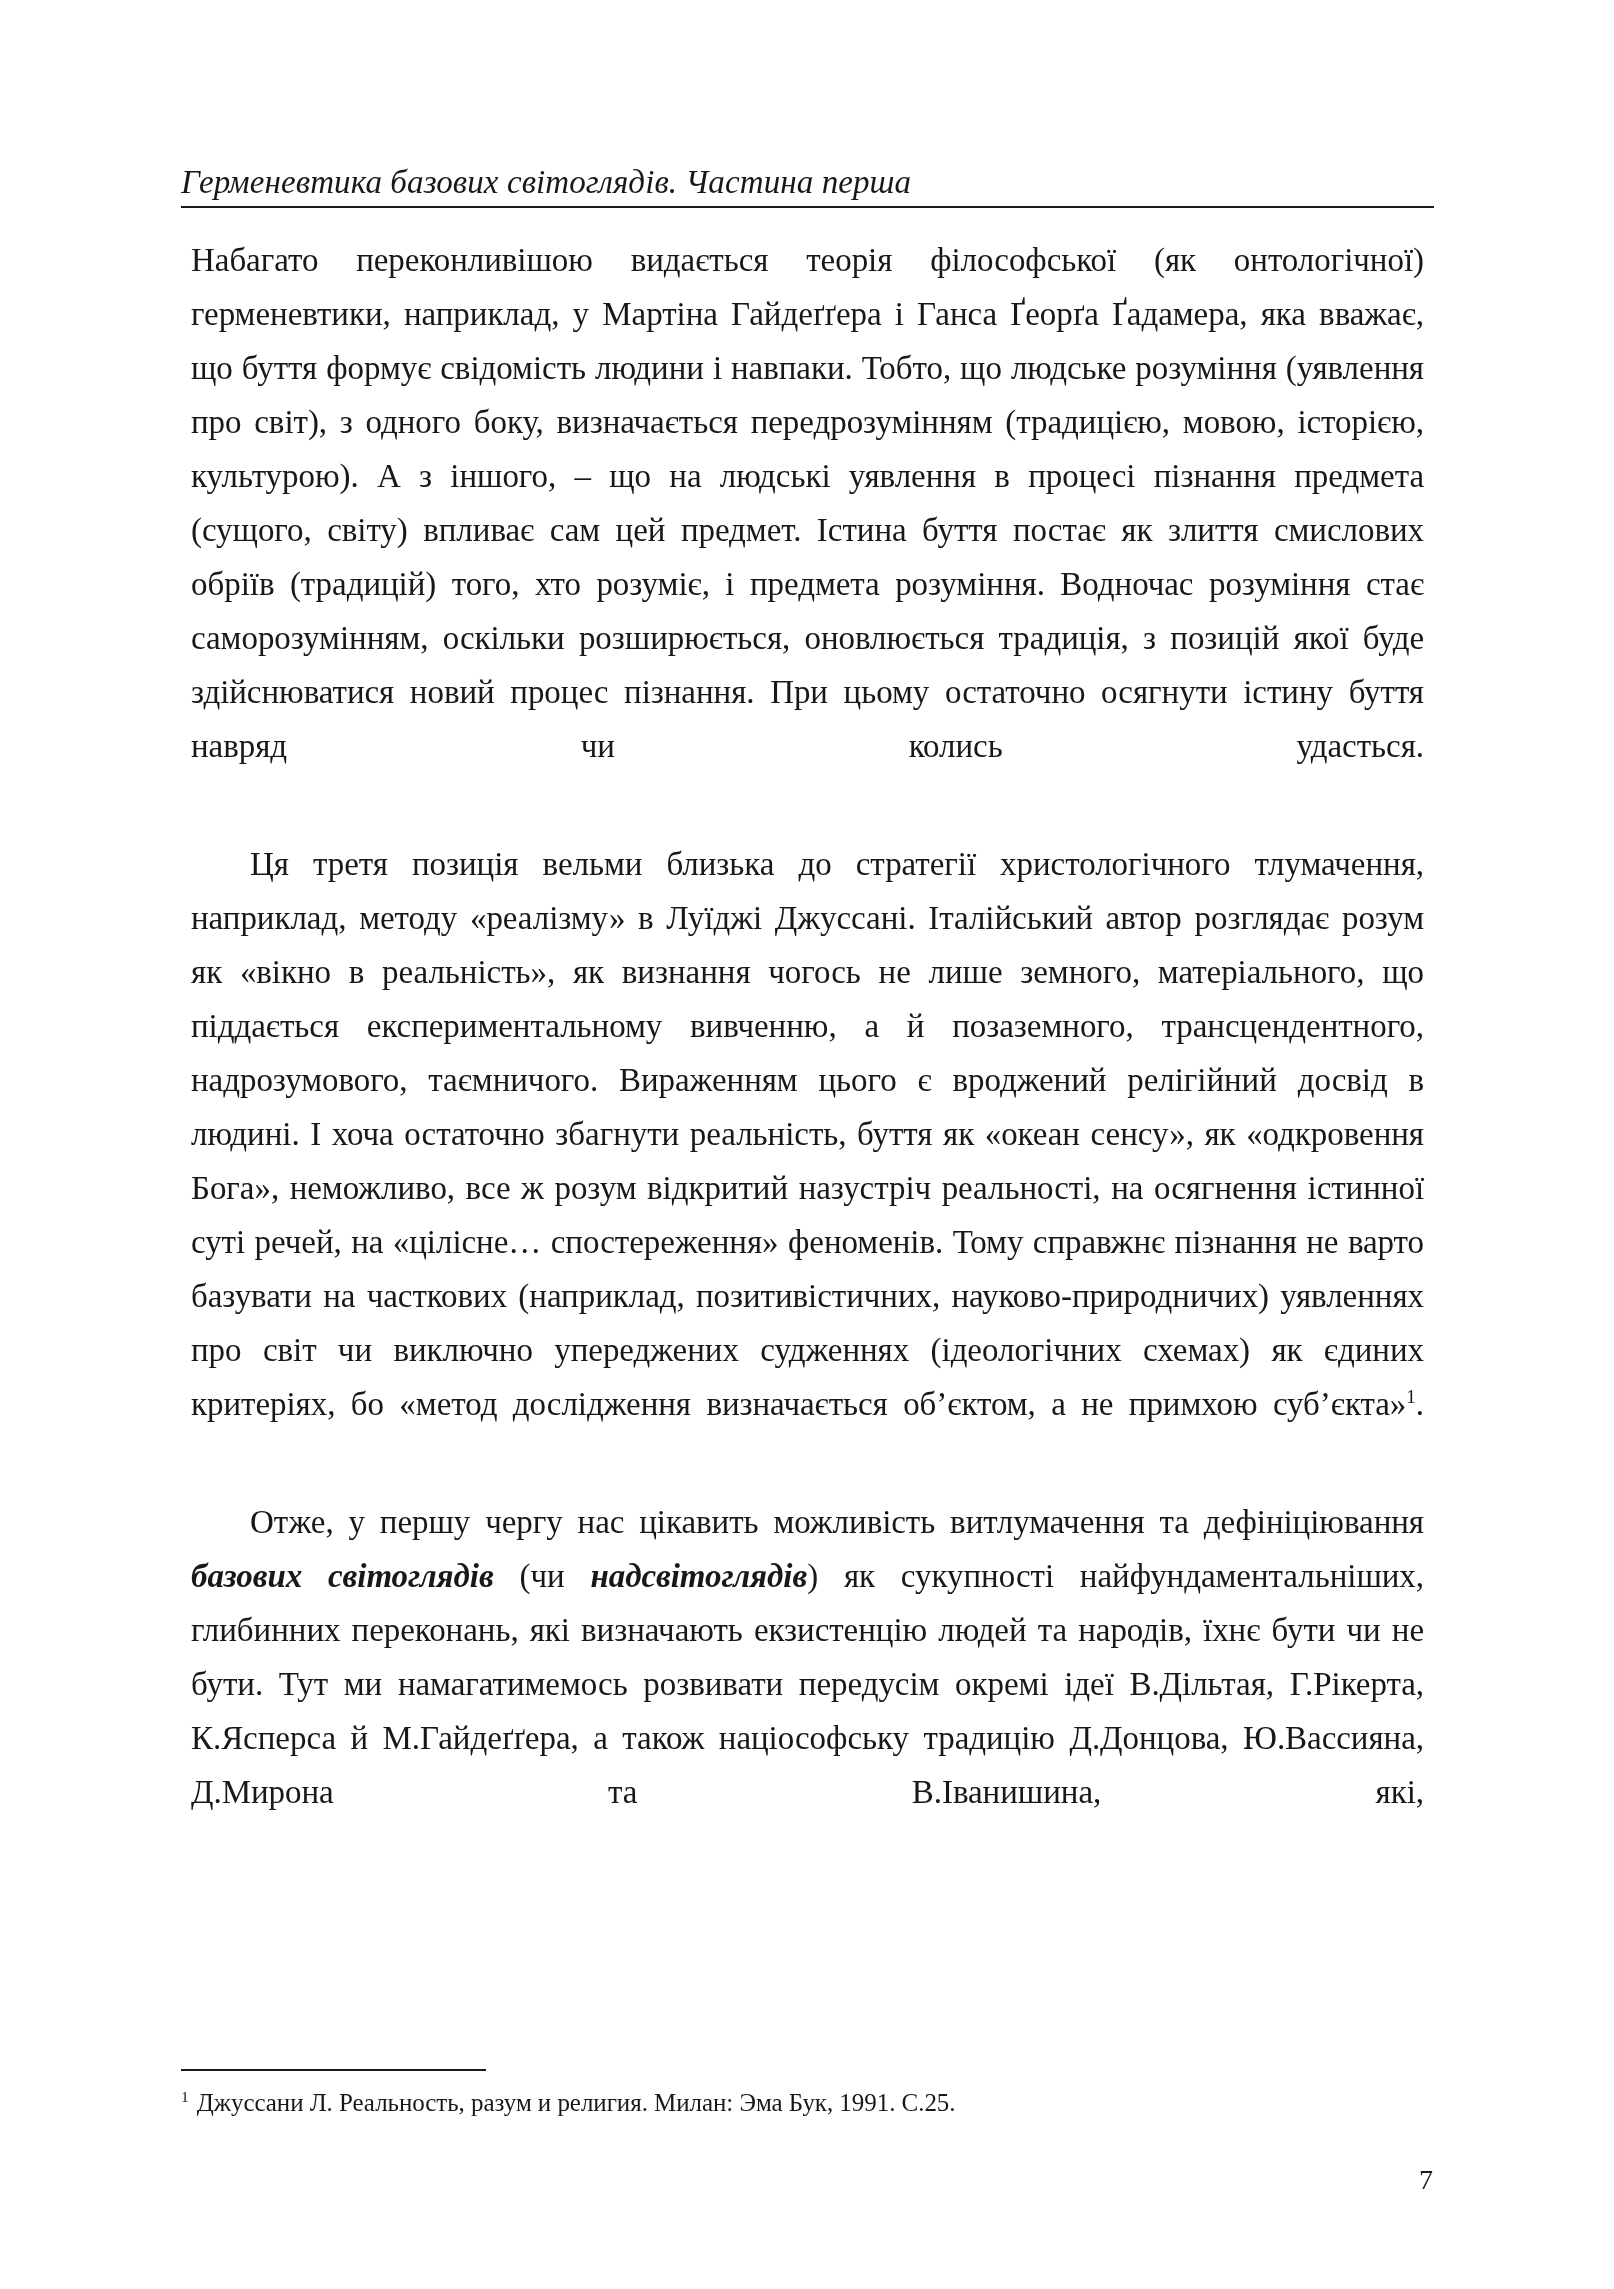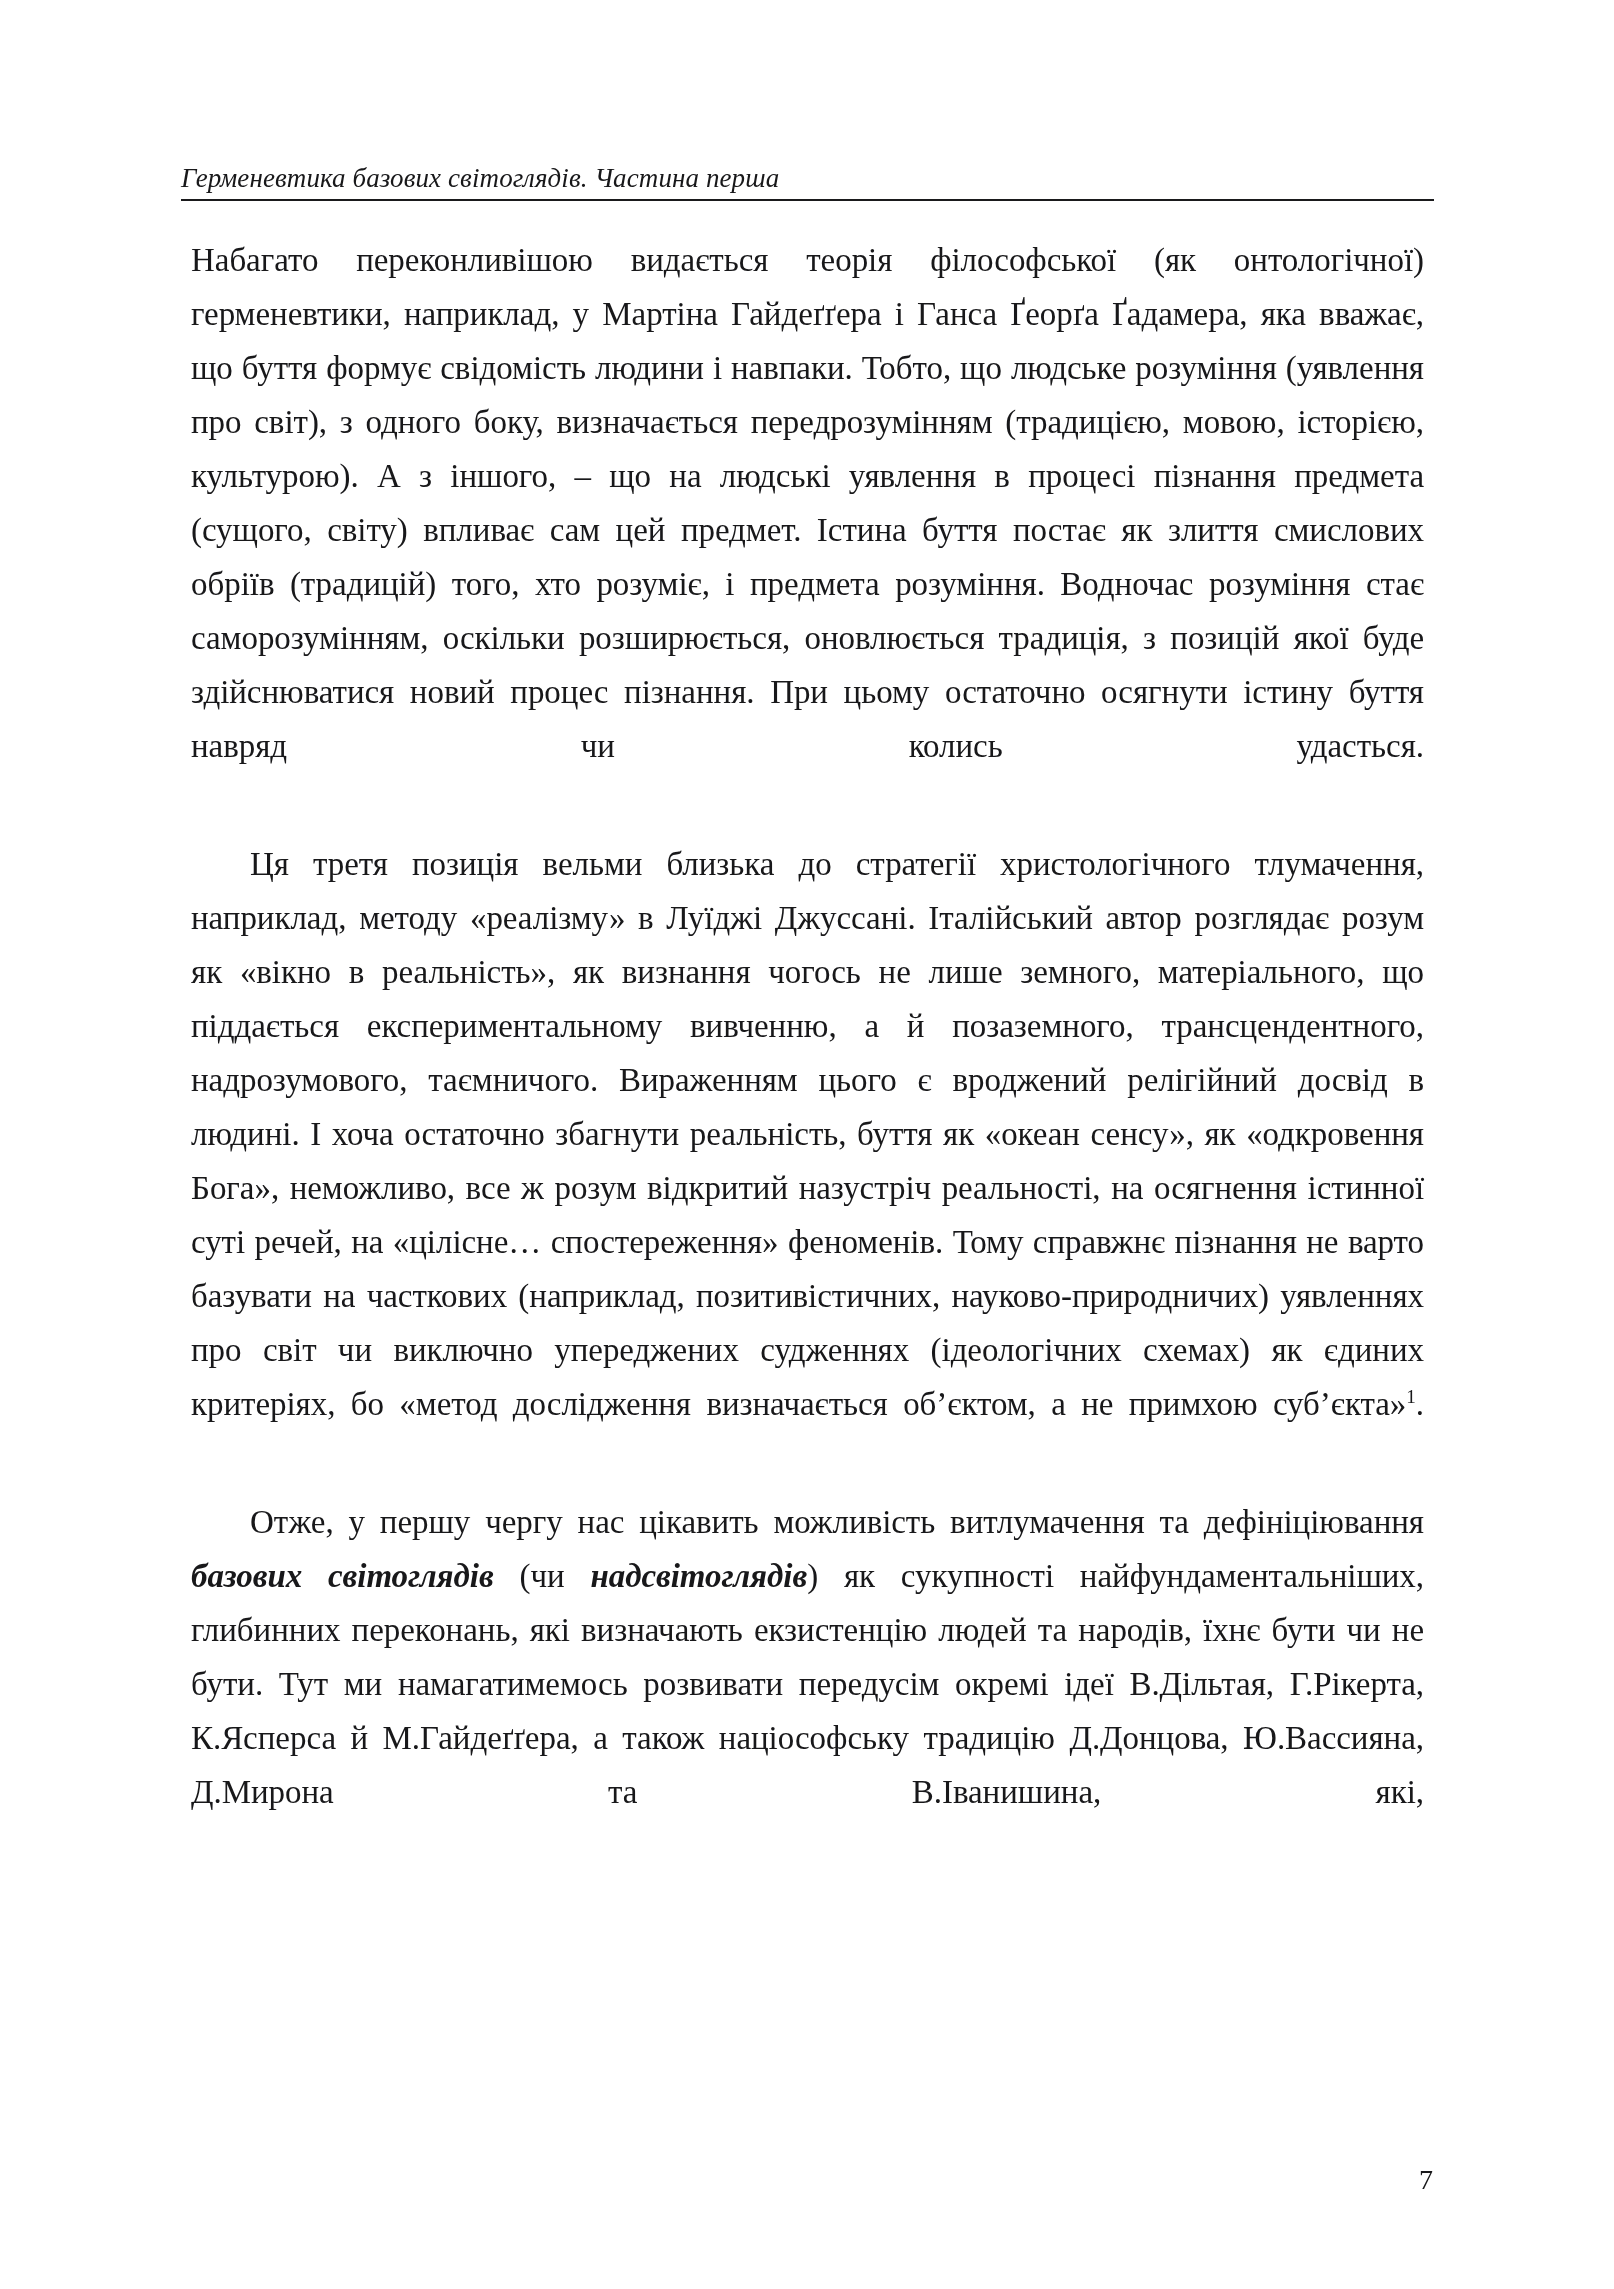--- a/index.html
+++ b/index.html
@@ -23,21 +23,21 @@
   .running-header {
     position: absolute;
     left: 181px;
     top: 164px;
     width: 1253px;
     border-bottom: 2.3px solid #1a1a1c;
     padding-bottom: 5.5px;
   }
   .running-header .title {
     font-style: italic;
-    font-size: 27px;
+    font-size: 33px;
     letter-spacing: 0.1px;
     line-height: 1.1;
     white-space: nowrap;
   }
 
   
   .body-block {
     position: absolute;
     left: 181px;
     top: 223px;
@@ -125,17 +125,21 @@
   <div class="body-block">
 
     <p class="para"><span>Набагато переконливішою видається теорія філософської (як онтологічної) герменевтики, наприклад, у Мартіна Гайдеґґера і Ганса Ґеорґа Ґадамера, яка вважає, що буття формує свідомість людини і навпаки. Тобто, що людське розуміння (уявлення про світ), з одного боку, визначається передрозумінням (традицією, мовою, історією, культурою). А з іншого, – що на людські уявлення в процесі пізнання предмета (сущого, світу) впливає сам цей предмет. Істина буття постає як злиття смислових обріїв (традицій) того, хто розуміє, і предмета розуміння. Водночас розуміння стає саморозумінням, оскільки розширюється, оновлюється традиція, з позицій якої буде здійснюватися новий процес пізнання. При цьому остаточно осягнути істину буття навряд чи колись удасться.</span></p>
 
     <p class="para indent"><span>Ця третя позиція вельми близька до стратегії христологічного тлумачення, наприклад, методу «реалізму» в Луїджі Джуссані. Італійський автор розглядає розум як «вікно в реальність», як визнання чогось не лише земного, матеріального, що піддається експериментальному вивченню, а й позаземного, трансцендентного, надрозумового, таємничого. Вираженням цього є вроджений релігійний досвід в людині. І хоча остаточно збагнути реальність, буття як «океан сенсу», як «одкровення Бога», неможливо, все ж розум відкритий назустріч реальності, на осягнення істинної суті речей, на «цілісне… спостереження» феноменів. Тому справжнє пізнання не варто базувати на часткових (наприклад, позитивістичних, науково-природничих) уявленнях про світ чи виключно упереджених судженнях (ідеологічних схемах) як єдиних критеріях, бо «метод дослідження визначається об’єктом, а не примхою суб’єкта»</span><sup class="fn-ref">1</sup><span>.</span></p>
 
     <p class="para indent"><span>Отже, у першу чергу нас цікавить можливість витлумачення та дефініціювання </span><b class="bi">базових світоглядів</b><span> (чи </span><b class="bi">надсвітоглядів</b><span>) як сукупності найфундаментальніших, глибинних переконань, які визначають екзистенцію людей та народів, їхнє бути чи не бути. Тут ми намагатимемось розвивати передусім окремі ідеї В.Дільтая, Г.Рікерта, К.Ясперса й М.Гайдеґґера, а також націософську традицію Д.Донцова, Ю.Вассияна, Д.Мирона та В.Іванишина, які,</span></p>
 
   </div>
 
+  <div class="footnote-area">
+    <div class="footnote-rule"></div>
+    <p class="footnote-text"><sup>1</sup><span> Джуссани Л. Реальность, разум и религия. Милан: Эма Бук, 1991. С.25.</span></p>
+  </div>
 
   <div class="folio">7</div>
 
 </div>
 
 
 </body></html>

